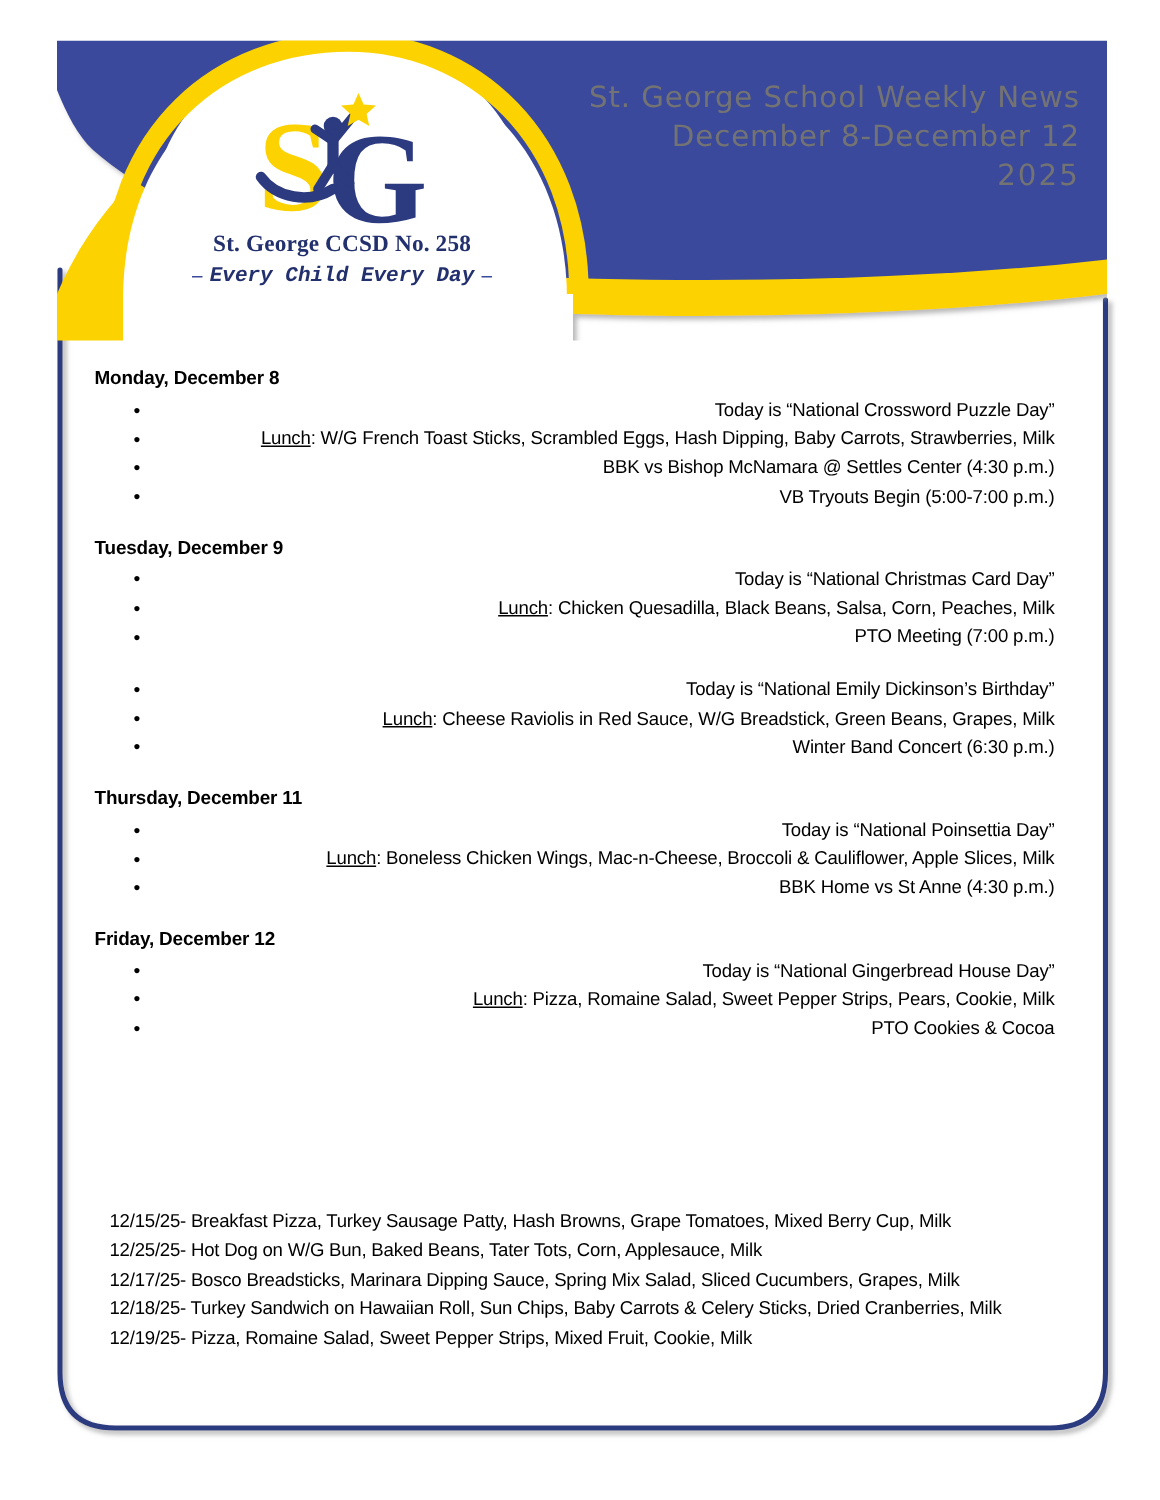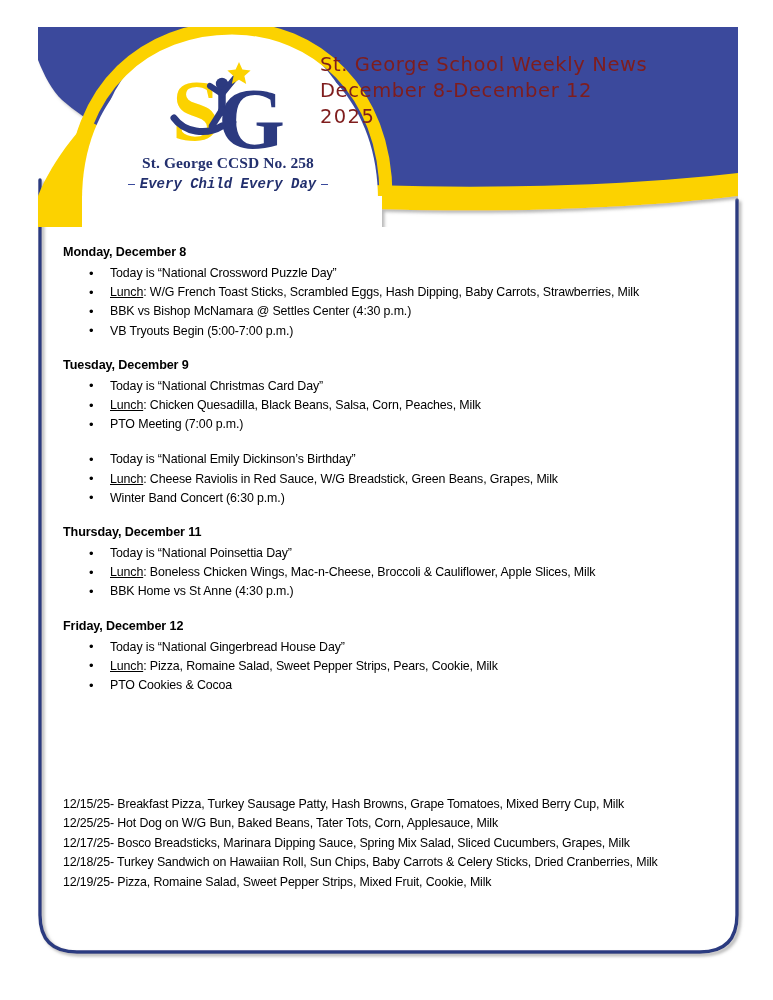--- a/index.html
+++ b/index.html
@@ -38,25 +38,25 @@
     top: 0;
     width: 773px;
     height: 230px;
   }
 
   .header-title {
     position: absolute;
     left: 320px;
     top: 52px;
     width: 400px;
-    text-align: left;
+    text-align: right;
     font-family: "DejaVu Sans", sans-serif;
     font-size: 19.5px;
     line-height: 26px;
-    color: #7f1d1d;
+    color: #737373;
     letter-spacing: 0.6px;
     font-weight: normal;
   }
   .header-title div { white-space: nowrap; }
   .header-title .ln3 { letter-spacing: 1.4px; }
 
   
   .logo-wrap {
     position: absolute;
     left: 128px;
@@ -125,20 +125,21 @@
     font-weight: bold;
     line-height: 17px;
     margin-bottom: 3px;
     letter-spacing: -0.1px;
   }
 
   ul.items {
     list-style: none;
     margin: 0;
     padding: 0;
+    text-align: right;
   }
   ul.items li {
     position: relative;
     padding-left: 47px;
     font-size: 12.4px;
     line-height: 19.2px;
     letter-spacing: -0.12px;
     white-space: nowrap;
   }
   ul.items li::before {
@@ -163,21 +164,21 @@
   }
   .next-week-title {
     font-size: 12.3px;
     font-weight: bold;
     text-decoration: underline;
     line-height: 17px;
     letter-spacing: -0.2px;
   }
   .next-week ul {
     list-style: none;
-    margin: 0;
+    margin: 10px;
     padding: 0;
   }
   .next-week li {
     font-size: 12.4px;
     line-height: 19.4px;
     letter-spacing: -0.15px;
     white-space: nowrap;
   }
 </style>
 </head>

